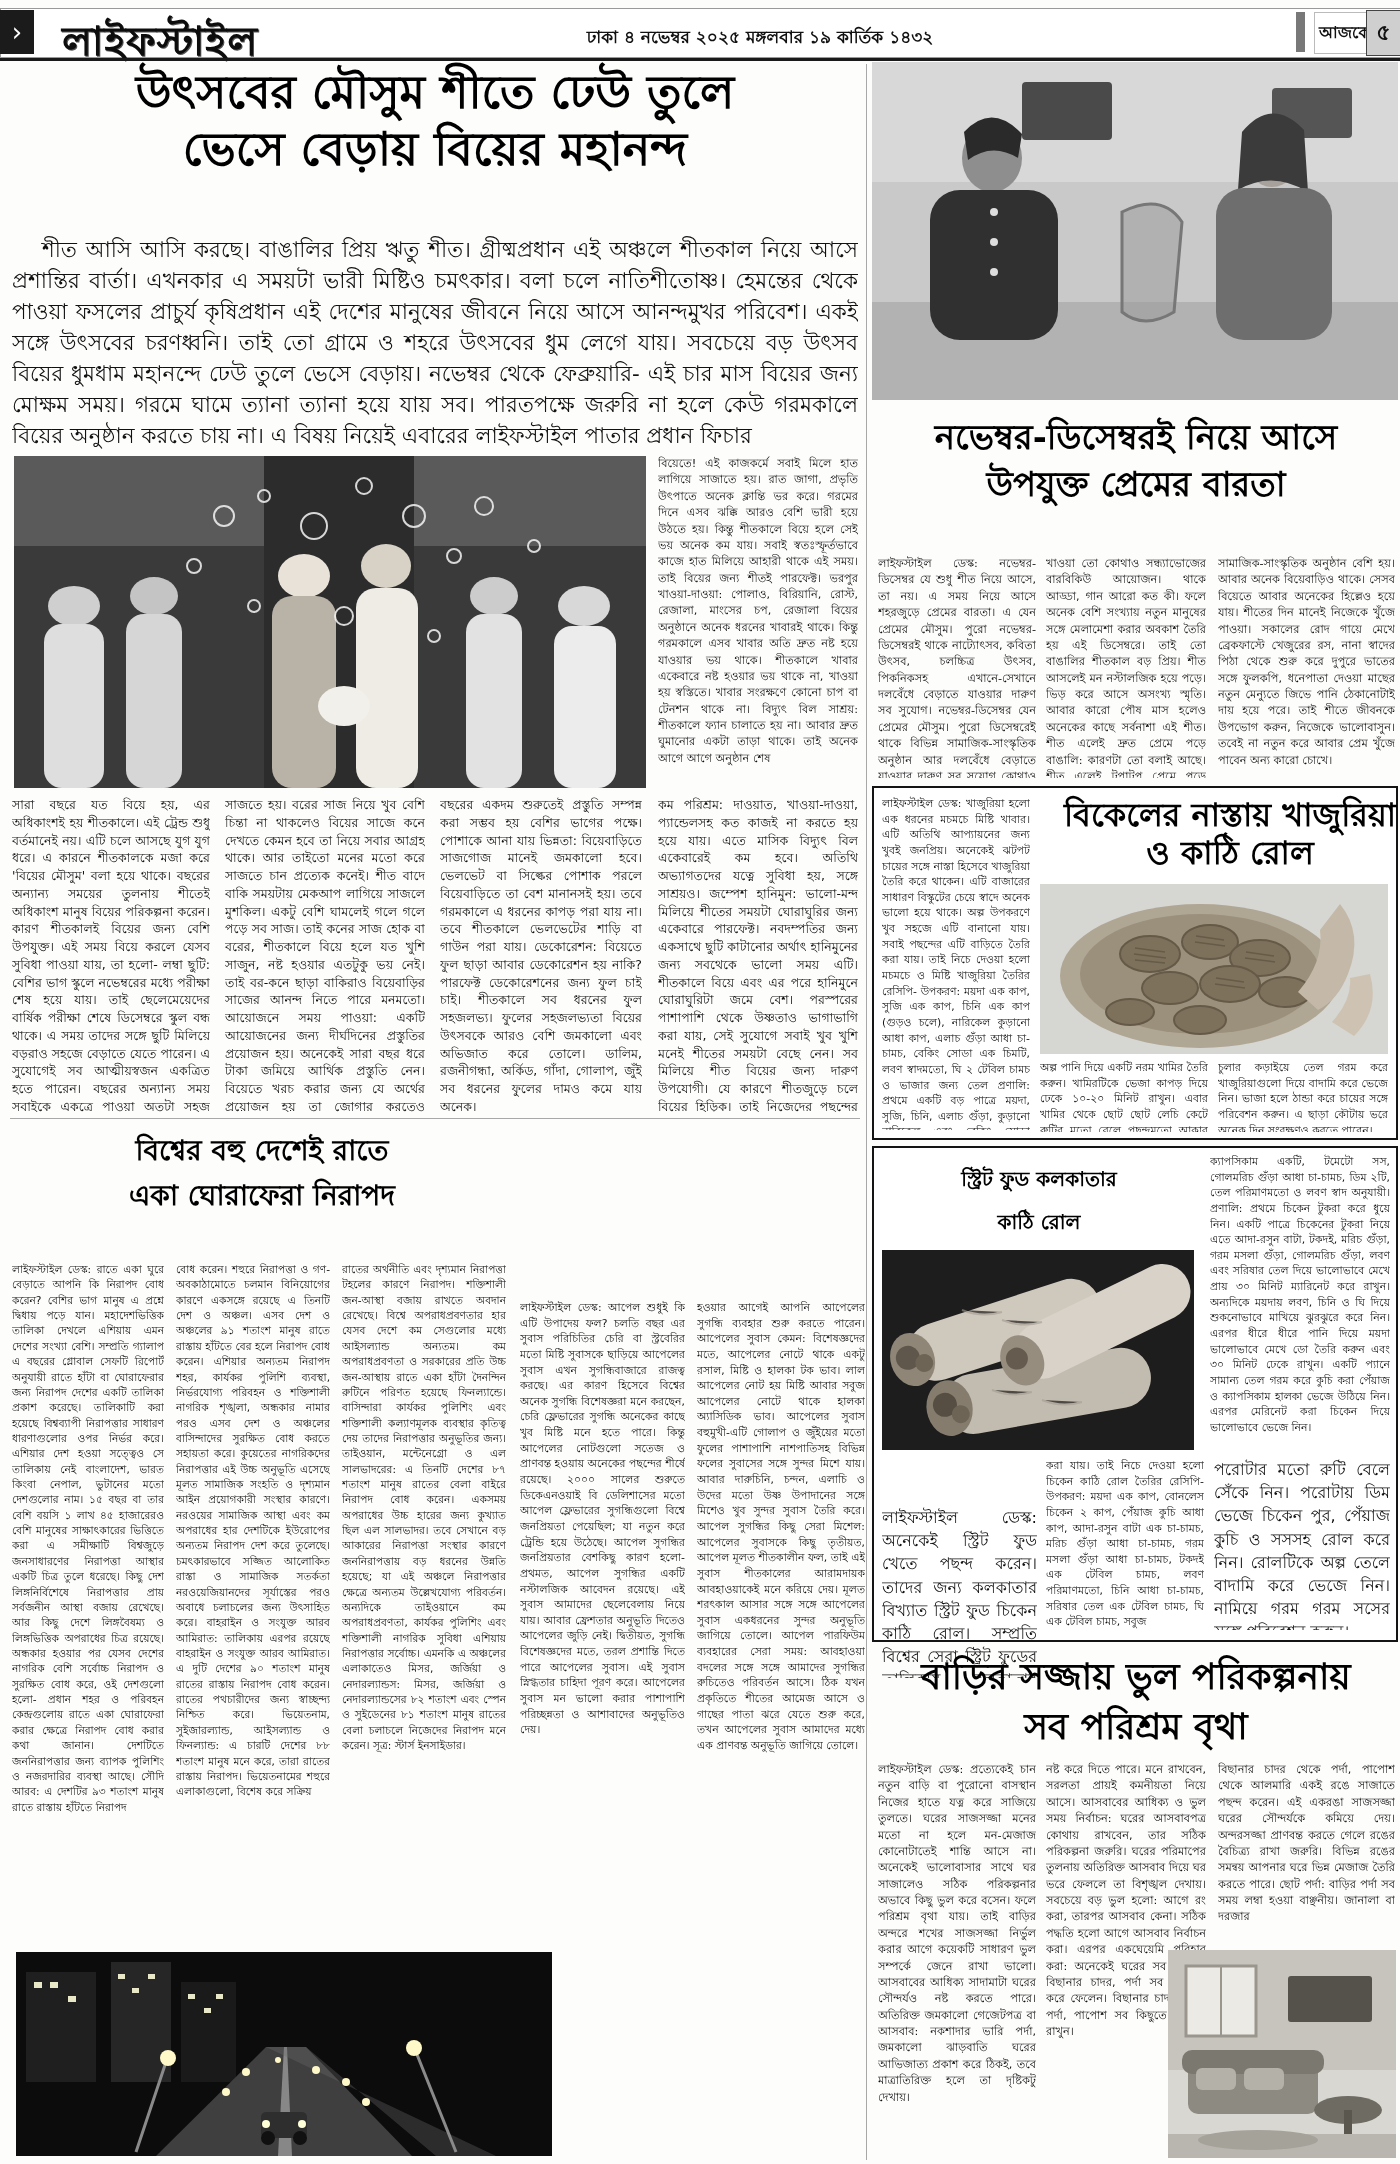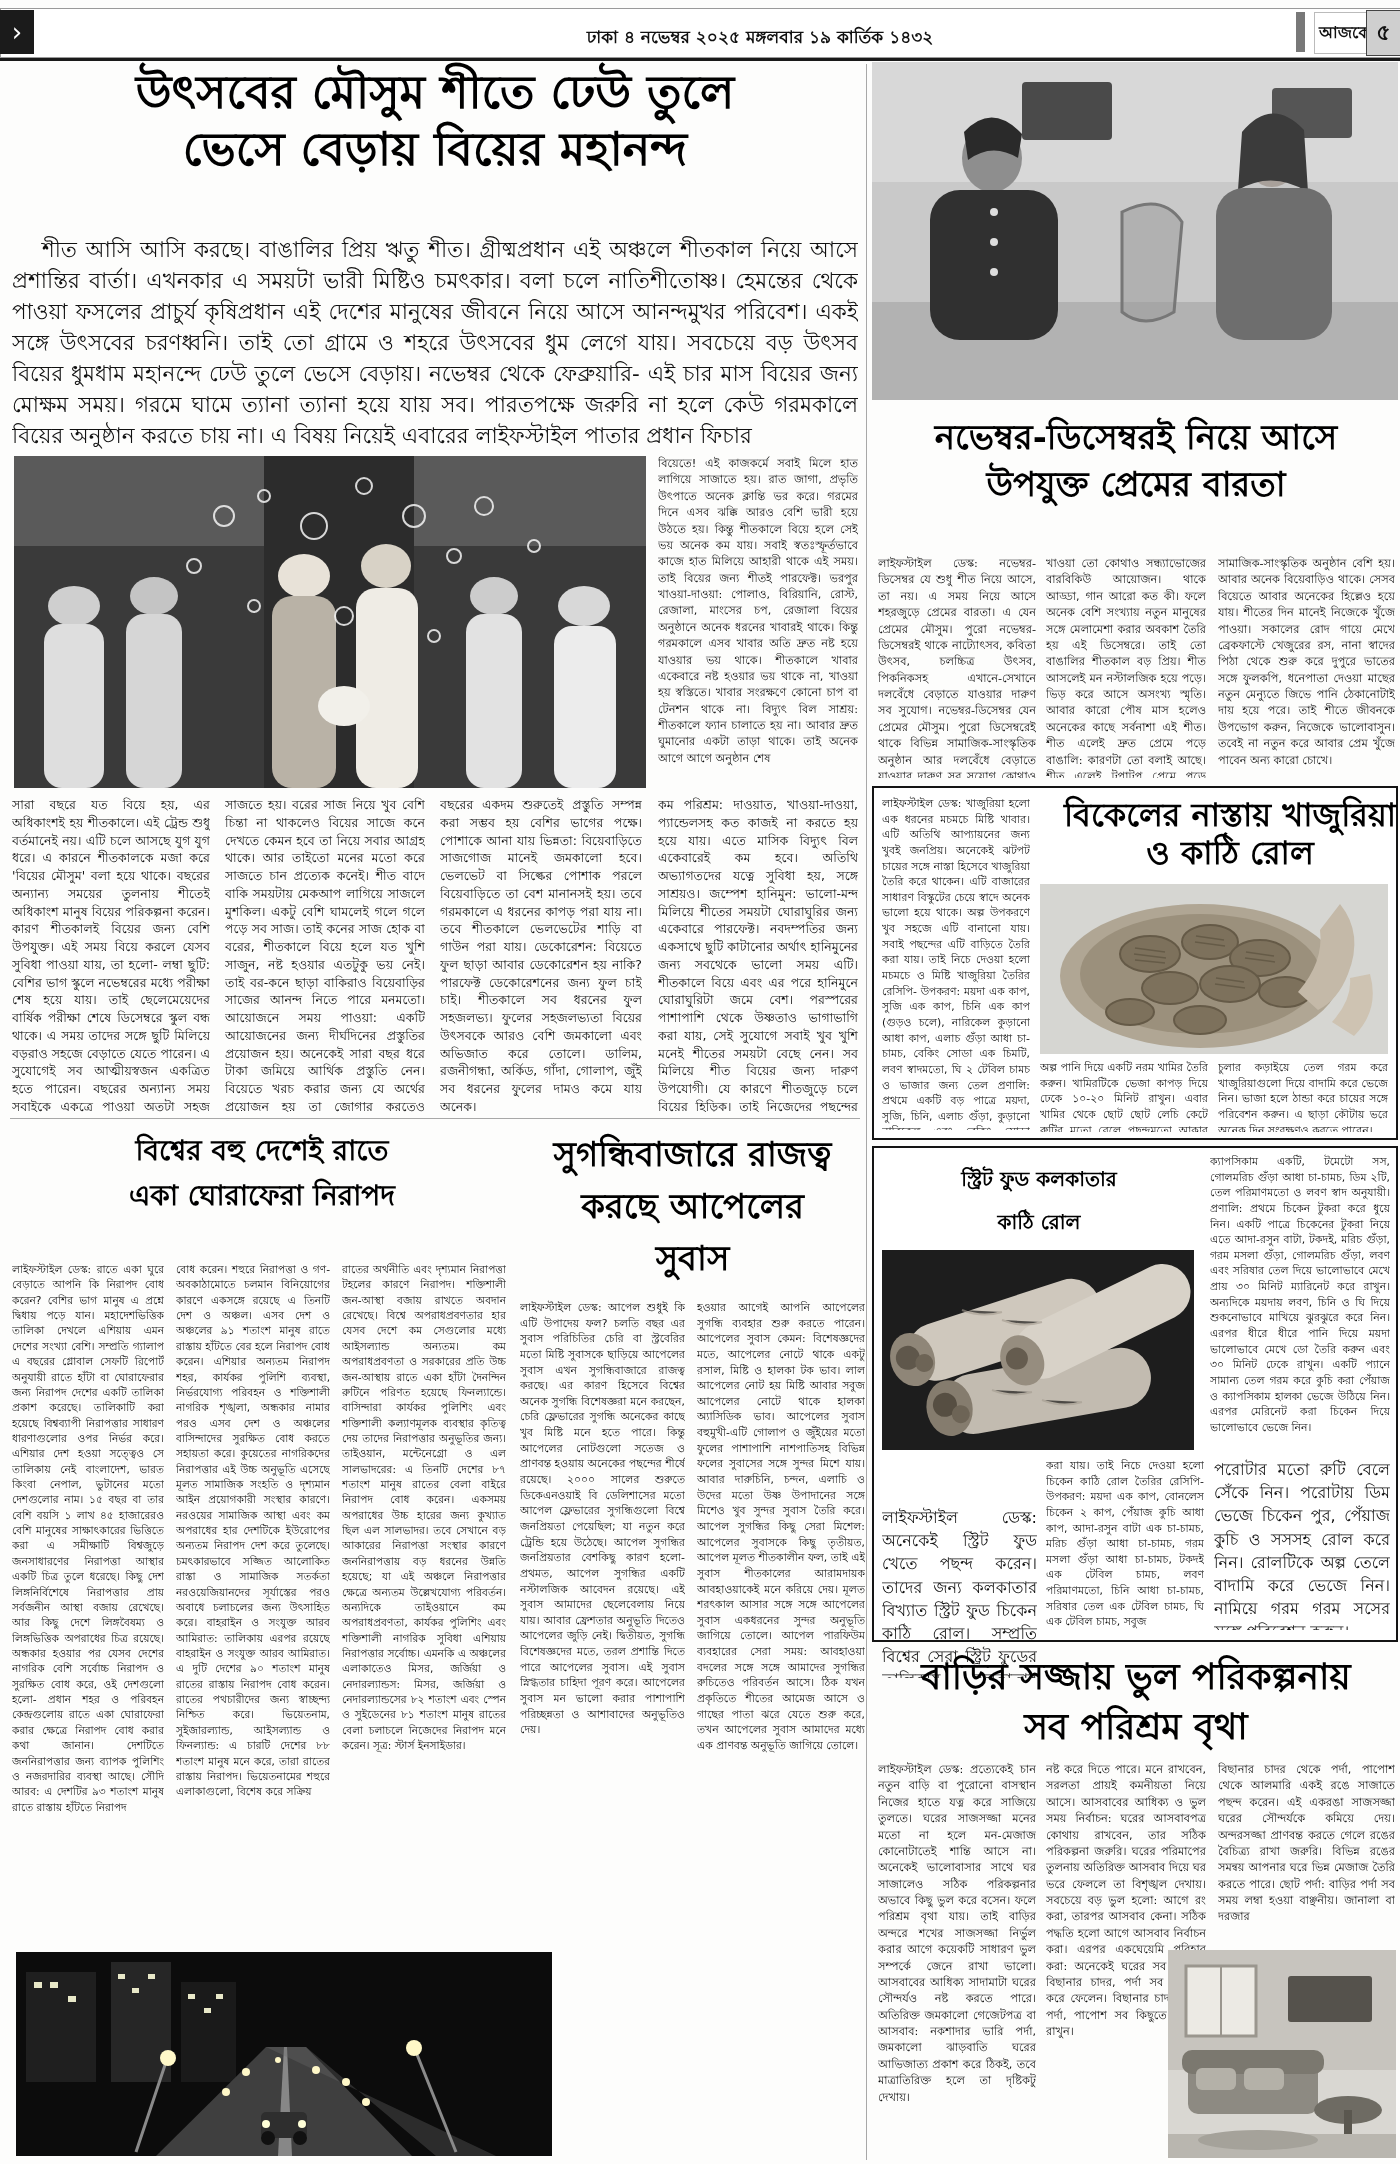--- a/index.html
+++ b/index.html
@@ -35,20 +35,21 @@
   .photo{overflow:hidden;background:#bdbdbd;}
   .photo svg{display:block;}
 </style>
 </head>
 <body>
 
 <div class="page">
 
   <div class="abs hdr-strip"></div>
   <div class="abs hdr-chip">›</div>
+  <div class="abs hdr-logo">লাইফস্টাইল</div>
   <div class="abs hdr-date">ঢাকা ৪ নভেম্বর ২০২৫ মঙ্গলবার ১৯ কার্তিক ১৪৩২</div>
   <div class="abs hdr-graybar"></div>
   <div class="abs hdr-paper">
     <span class="b1">আজকের</span>
     <span class="b2">প্রত্যাশা</span>
   </div>
   <div class="abs hdr-page">৫</div>
   <div class="abs rule-thick"></div>
 
   <div class="abs vrule" style="left:866px;top:64px;height:2096px;"></div>
@@ -154,25 +155,20 @@
           <circle cx="350" cy="150" r="4"></circle>
       </g>
       <rect x="245" y="160" width="46" height="26" rx="5" fill="#2e2e2e"></rect>
       <circle cx="252" cy="186" r="7" fill="#111"></circle>
         <circle cx="284" cy="186" r="7" fill="#111"></circle>
       <circle cx="250" cy="172" r="4" fill="#ffffd8"></circle>
         <circle cx="286" cy="172" r="4" fill="#ffffd8"></circle>
     </svg>
   </div>
 
-  <div class="abs headline" style="left:520px;top:1128px;width:345px;font-size:34px;line-height:52px;">
-    <div>সুগন্ধিবাজারে রাজত্ব</div>
-    <div>করছে আপেলের</div>
-    <div>সুবাস</div>
-  </div>
   <div class="abs col-s" style="left:520px;top:1300px;width:165px;height:856px;font-size:10.8px;">লাইফস্টাইল ডেস্ক: আপেল শুধুই কি এটি উপাদেয় ফল? চলতি বছর এর সুবাস পরিচিতির চেরি বা স্ট্রবেরির মতো মিষ্টি সুবাসকে ছাড়িয়ে আপেলের সুবাস এখন সুগন্ধিবাজারে রাজত্ব করছে। এর কারণ হিসেবে বিশ্বের অনেক সুগন্ধি বিশেষজ্ঞরা মনে করছেন, চেরি ফ্লেভারের সুগন্ধি অনেকের কাছে খুব মিষ্টি মনে হতে পারে। কিন্তু আপেলের নোটগুলো সতেজ ও প্রাণবন্ত হওয়ায় অনেকের পছন্দের শীর্ষে রয়েছে। ২০০০ সালের শুরুতে ডিকেএনওয়াই বি ডেলিশাসের মতো আপেল ফ্লেভারের সুগন্ধিগুলো বিশ্বে জনপ্রিয়তা পেয়েছিল; যা নতুন করে ট্রেন্ডি হয়ে উঠেছে। আপেল সুগন্ধির জনপ্রিয়তার বেশকিছু কারণ হলো- প্রথমত, আপেল সুগন্ধির একটি নস্টালজিক আবেদন রয়েছে। এই সুবাস আমাদের ছেলেবেলায় নিয়ে যায়। আবার ফ্রেশতার অনুভূতি দিতেও আপেলের জুড়ি নেই। দ্বিতীয়ত, সুগন্ধি বিশেষজ্ঞদের মতে, তরল প্রশান্তি দিতে পারে আপেলের সুবাস। এই সুবাস স্নিগ্ধতার চাহিদা পূরণ করে। আপেলের সুবাস মন ভালো করার পাশাপাশি পরিচ্ছন্নতা ও আশাবাদের অনুভূতিও দেয়।</div>
   <div class="abs col-s" style="left:697px;top:1300px;width:168px;height:856px;font-size:10.8px;">হওয়ার আগেই আপনি আপেলের সুগন্ধি ব্যবহার শুরু করতে পারেন। আপেলের সুবাস কেমন: বিশেষজ্ঞদের মতে, আপেলের নোটে থাকে একটু রসাল, মিষ্টি ও হালকা টক ভাব। লাল আপেলের নোট হয় মিষ্টি আবার সবুজ আপেলের নোটে থাকে হালকা অ্যাসিডিক ভাব। আপেলের সুবাস বহুমুখী-এটি গোলাপ ও জুঁইয়ের মতো ফুলের পাশাপাশি নাশপাতিসহ বিভিন্ন ফলের সুবাসের সঙ্গে সুন্দর মিশে যায়। আবার দারুচিনি, চন্দন, এলাচি ও উদের মতো উষ্ণ উপাদানের সঙ্গে মিশেও খুব সুন্দর সুবাস তৈরি করে। আপেল সুগন্ধির কিছু সেরা মিশেল: আপেলের সুবাসকে কিছু তৃতীয়ত, আপেল মূলত শীতকালীন ফল, তাই এই সুবাস শীতকালের আরামদায়ক আবহাওয়াকেই মনে করিয়ে দেয়। মূলত শরৎকাল আসার সঙ্গে সঙ্গে আপেলের সুবাস একধরনের সুন্দর অনুভূতি জাগিয়ে তোলে। আপেল পারফিউম ব্যবহারের সেরা সময়: আবহাওয়া বদলের সঙ্গে সঙ্গে আমাদের সুগন্ধির রুচিতেও পরিবর্তন আসে। ঠিক যখন প্রকৃতিতে শীতের আমেজ আসে ও গাছের পাতা ঝরে যেতে শুরু করে, তখন আপেলের সুবাস আমাদের মধ্যে এক প্রাণবন্ত অনুভূতি জাগিয়ে তোলে।</div>
 
   <div class="abs photo" style="left:872px;top:62px;width:526px;height:338px;">
     <svg width="526" height="338" viewBox="0 0 526 338" xmlns="http://www.w3.org/2000/svg">
       <rect width="526" height="338" fill="#c9c9c9"></rect>
       <rect x="0" y="0" width="526" height="120" fill="#d8d8d8"></rect>
       <rect x="150" y="20" width="90" height="58" rx="4" fill="#4a4a4a"></rect>
       <rect x="400" y="26" width="80" height="50" rx="4" fill="#555"></rect>
       <rect x="0" y="240" width="526" height="98" fill="#b2b2b2"></rect>

